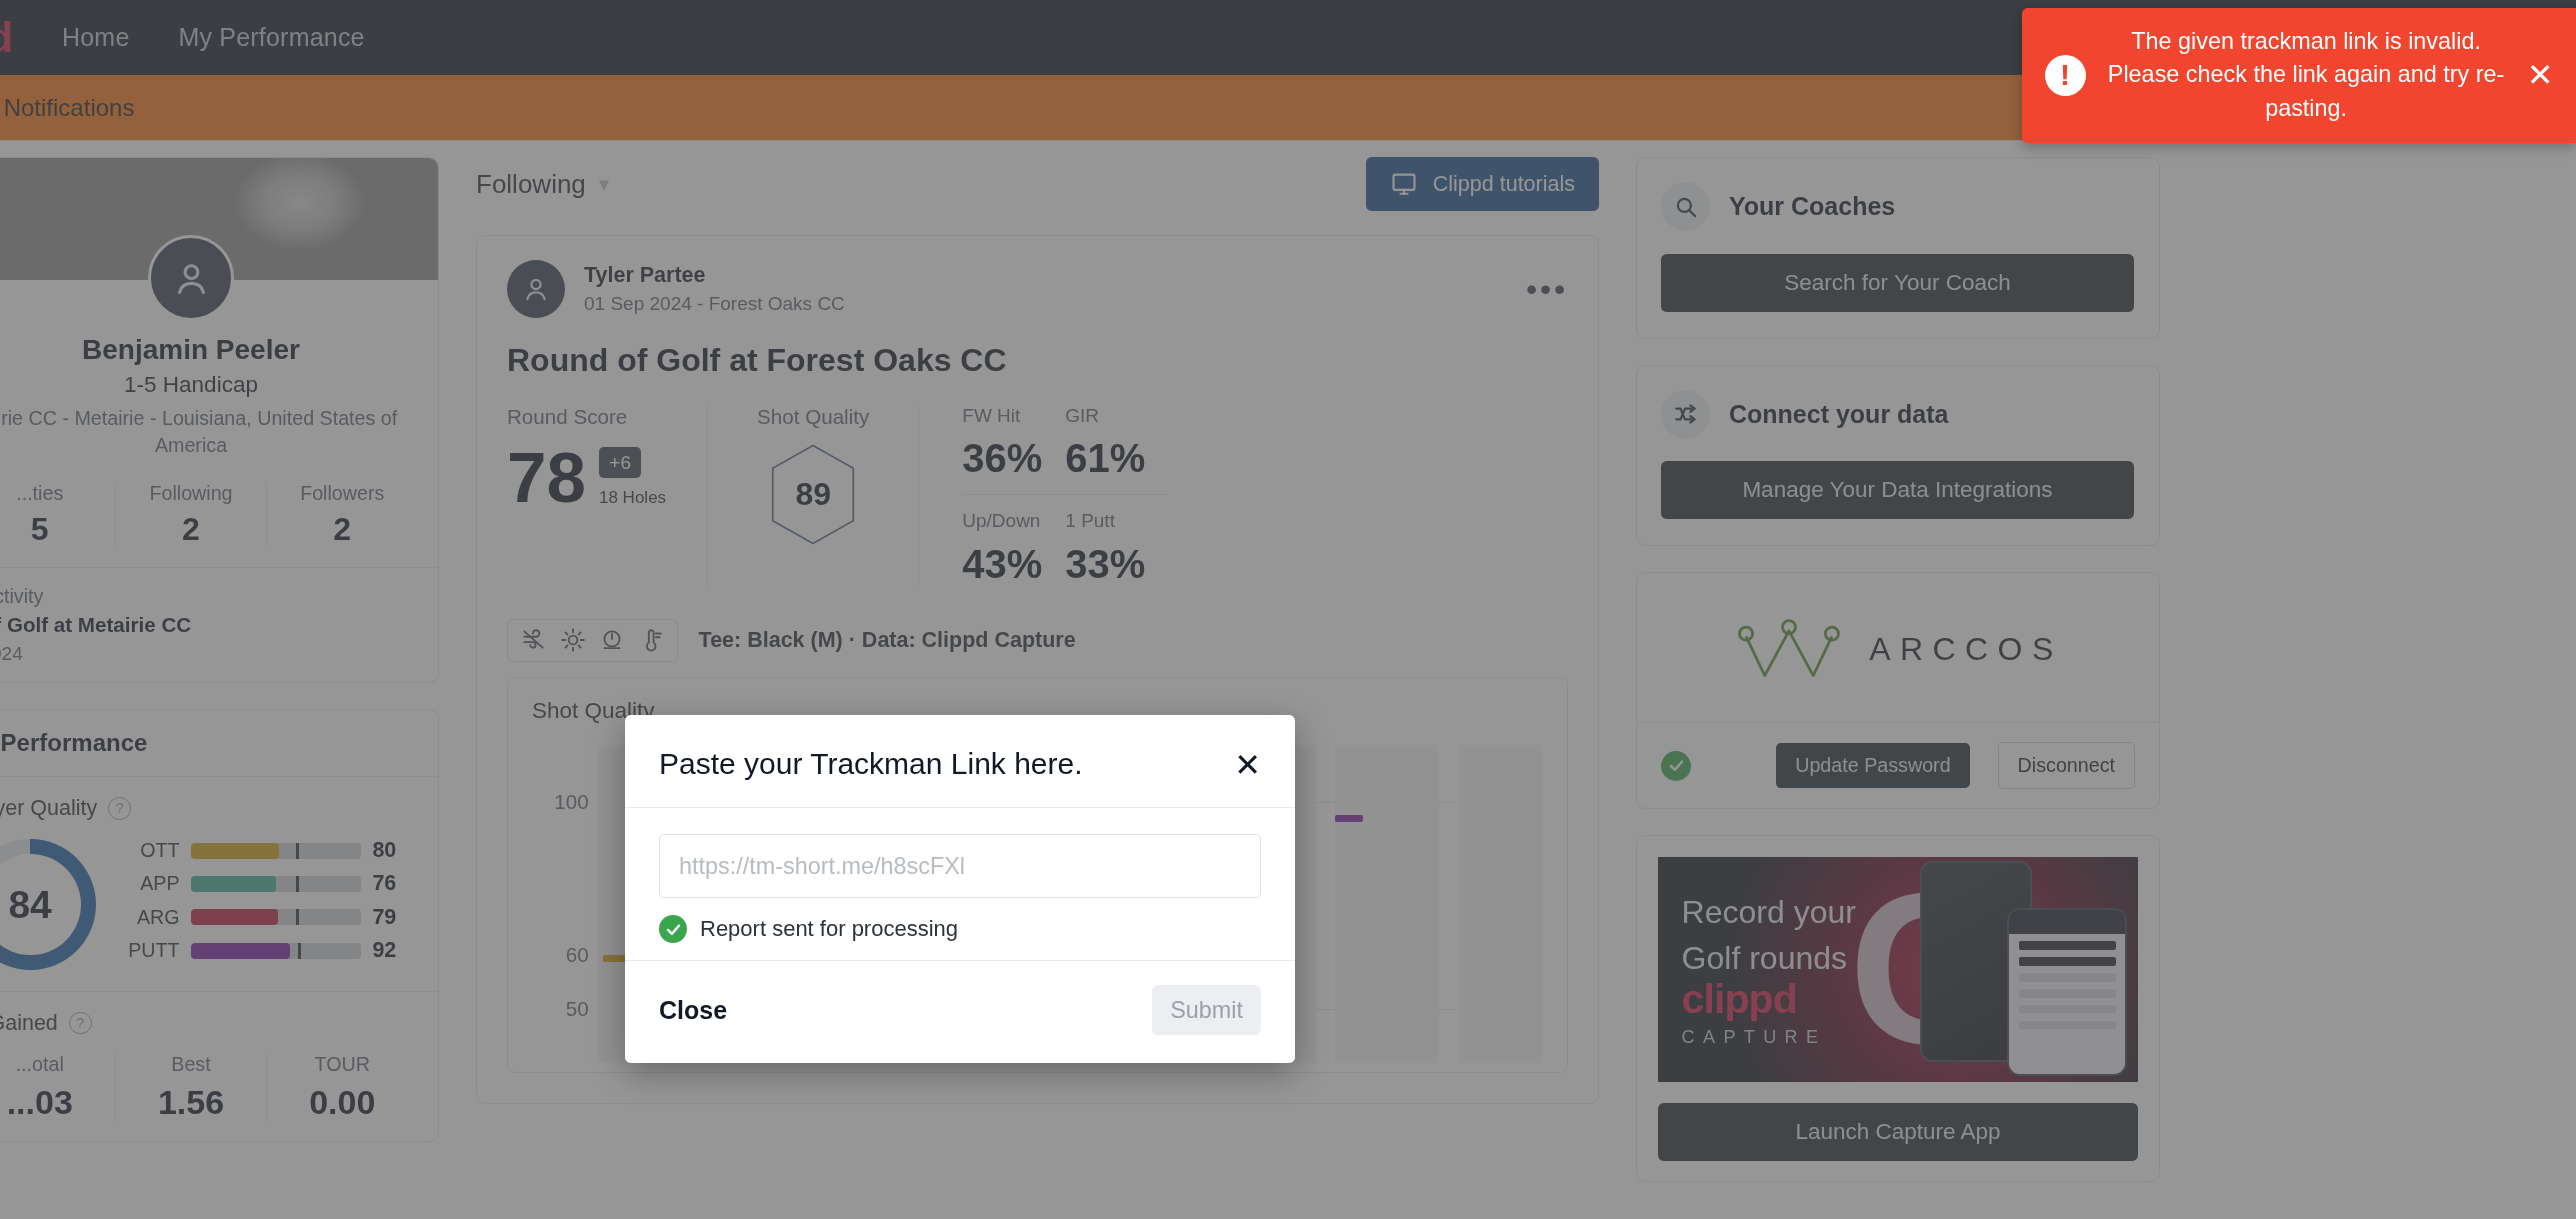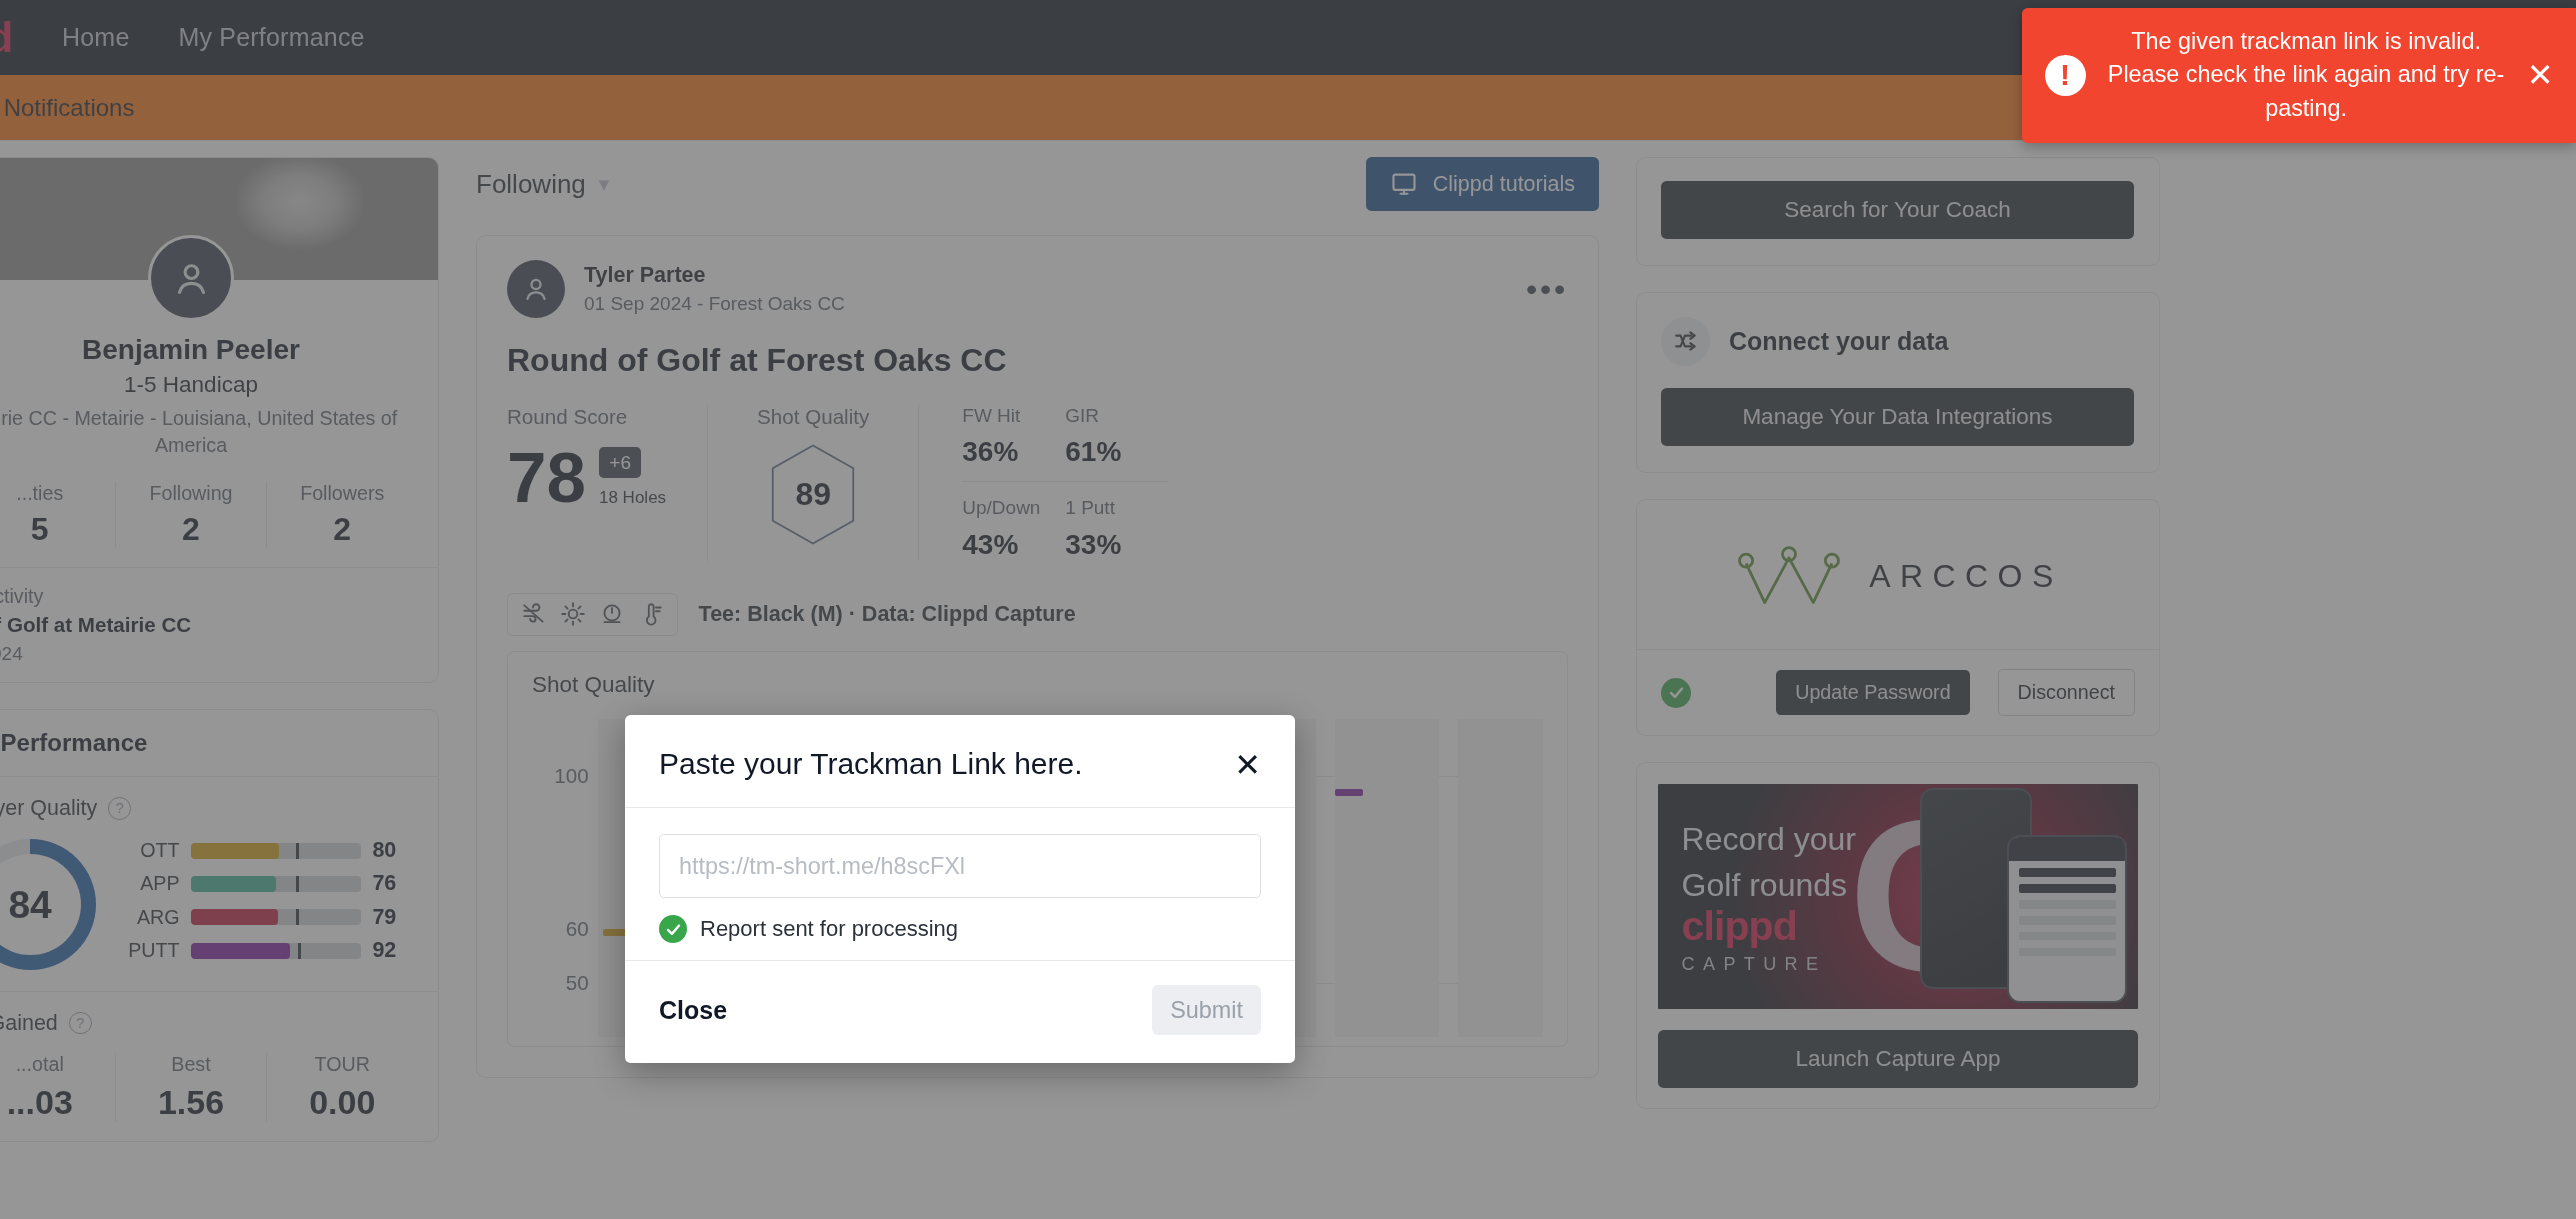--- a/index.html
+++ b/index.html
@@ -136,21 +136,21 @@
   .holes { font-size: 17px; color: #2c323c; margin-top: 9.4px; }
   .st-sq { padding: 0 49px; border-right: 0.9px solid #e6e8ec; text-align: center; }
   .hexwrap { margin-top: 13px; display: flex; align-items: center; justify-content: center; position: relative; }
   .hexwrap svg { width: 90px; height: 105px; }
   .hexwrap span { position: absolute; font-size: 32px; font-weight: 700; color: #111827; }
   .st-pcts { padding-left: 43px; }
   .pct-grid { display: grid; grid-template-columns: 103px 103px; }
   .pct-cell { padding-bottom: 13px; }
   .pct-cell.bottom { padding-top: 15px; border-top: 0.9px solid #e6e8ec; padding-bottom: 0; }
   .pct-lbl { font-size: 19px; color: #5c6470; }
-  .pct-val { font-size: 28px; font-weight: 700; color: #111827; margin-top: 9.4px; }
+  .pct-val { font-size: 40px; font-weight: 700; color: #111827; margin-top: 9.4px; }
 
   .cond-row { display: flex; align-items: center; gap: 20.6px; padding: 0 30px 15px; }
   .cond-icons { display: flex; align-items: center; gap: 13px; border: 0.9px solid #dcdfe4;
                 border-radius: 5.6px; padding: 7.5px 13px; }
   .cond-icons svg { width: 26px; height: 26px; color: #4a515b; }
   .cond-text { font-size: 21.5px; font-weight: 700; color: #2c323c; }
 
   .chart-card { margin: 0 30px 30px; border: 0.9px solid #e3e5e9; border-radius: 7.5px; padding: 20.6px 24px 9.4px; }
   .chart-title { font-size: 22.5px; color: #2c323c; }
   .plot { position: relative; height: 318px; margin-top: 20.6px; }
@@ -542,20 +542,29 @@
                 <div class="marker" style="left:78%; width:3%; top:22%; background:#7b1fa2;"></div>
               </div>
             </div>
           </div>
         </div>
       </div>
 
       <div class="col-right">
 
         <div class="card">
+          <div class="rcard-head">
+            <div class="ricon">
+              <svg viewBox="0 0 24 24" fill="none" stroke="currentColor" stroke-width="2" stroke-linecap="round">
+                <circle cx="10.5" cy="10.5" r="6"></circle>
+                  <line x1="15" y1="15" x2="20.5" y2="20.5"></line>
+              </svg>
+            </div>
+            <div class="rcard-title">Your Coaches</div>
+          </div>
           <button class="dark-btn">Search for Your Coach</button>
         </div>
 
         <div class="card">
           <div class="rcard-head">
             <div class="ricon">
               <svg viewBox="0 0 24 24" fill="none" stroke="currentColor" stroke-width="2" stroke-linecap="round" stroke-linejoin="round">
                 <path d="M3 7h4l4 10h6"></path>
                   <path d="M3 17h4l4-10h6"></path>
                   <polyline points="16,4 20,7 16,10"></polyline>

